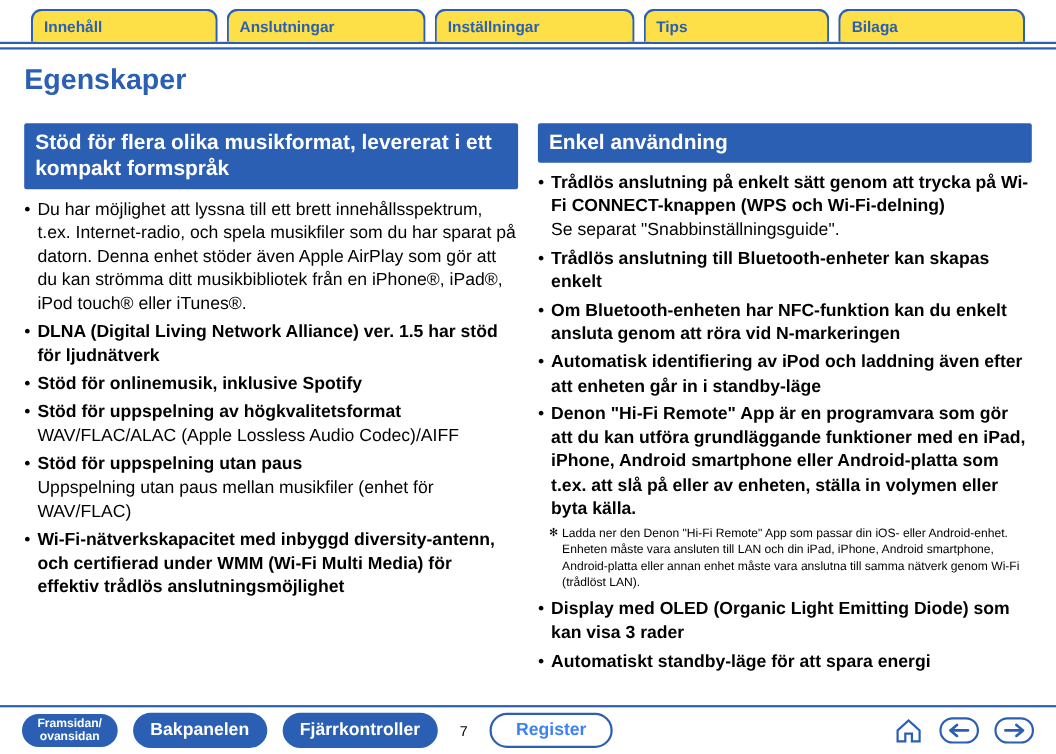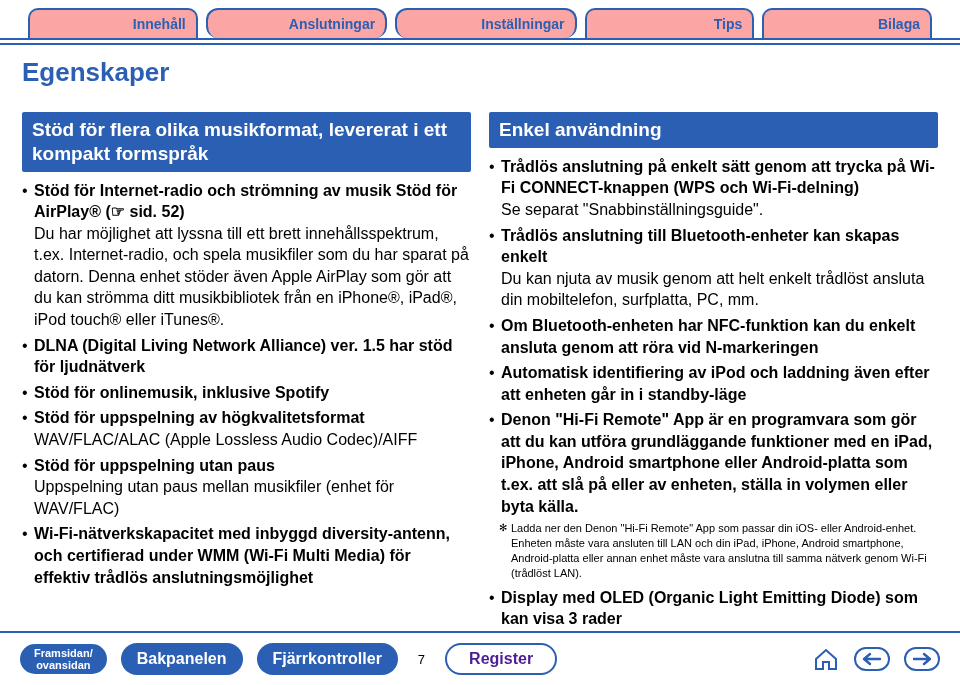--- a/index.html
+++ b/index.html
@@ -13,26 +13,26 @@
     align-items: flex-end;
   }
   .tab {
     border: 2px solid #2b5fb3;
     border-bottom: none;
     border-radius: 10px 10px 0 0;
     color: #2b5fb3;
     font-weight: bold;
     font-size: 14px;
     padding: 6px 10px;
-    text-align: right;
-    background: #fca5a5;
+    text-align: left;
+    background: #fde047;
     position: relative;
     flex: 1;
   }
-  .tab.long { flex: 1.08; border-radius: 12px; }
+  .tab.long { flex: 1.08; }
   .nav-wrap {
     padding: 0 0 2px 0;
   }
   .nav-border-top { height:2px; background:#2b5fb3; }
   .nav-border-bot { height:2px; background:#2b5fb3; margin-top:3px;}
   
   
   .page-title {
     color: #2b5fb3;
     font-size: 26px;
@@ -94,41 +94,41 @@
     left: 10px;
     top: 0;
     font-size: 10px;
   }
   
   
   .bottom-bar {
     position: absolute;
     left: 0; right: 0; bottom: 0;
     border-top: 2px solid #2b5fb3;
-    height: 54px;
+    height: 44px;
     display: flex;
     align-items: center;
     padding: 0 20px;
     gap: 14px;
   }
   .pill {
     background: #2b5fb3;
     color: #fff;
     font-weight: bold;
     font-size: 16px;
     border-radius: 16px;
     padding: 7px 16px;
     text-align: center;
     line-height: 1.1;
     white-space: nowrap;
   }
   .pill.two-line { padding: 3px 14px; font-size: 11px; }
   .pill.outline {
     background: #fff;
-    color: #4c1d95;
+    color: #3b82f6;
     border: 2px solid #2b5fb3;
     padding: 5px 22px;
   }
   .page-num {
     font-size: 13px;
     color: #000;
     padding: 0 6px;
   }
   .spacer { flex: 1; }
   
@@ -168,21 +168,20 @@
 </div>
 
 <div class="page-title">Egenskaper</div>
 
 <div class="body-cols">
 
   <div class="col">
     <div class="panel-head">Stöd för flera olika musikformat, levererat i ett kompakt formspråk</div>
     <ul class="bullets">
       <li>
-        <span class="lead">Stöd för Internet-radio och strömning av musik Stöd för AirPlay® (☞ sid. 52)</span>
         <span class="sub">Du har möjlighet att lyssna till ett brett innehållsspektrum, t.ex. Internet-radio, och spela musikfiler som du har sparat på datorn.
 Denna enhet stöder även Apple AirPlay som gör att du kan strömma ditt musikbibliotek från en iPhone®, iPad®, iPod touch® eller iTunes®.</span>
       </li>
       <li>
         <span class="lead">DLNA (Digital Living Network Alliance) ver. 1.5 har stöd för ljudnätverk</span>
       </li>
       <li>
         <span class="lead">Stöd för onlinemusik, inklusive Spotify</span>
       </li>
       <li>
@@ -201,36 +200,38 @@
 
   <div class="col">
     <div class="panel-head">Enkel användning</div>
     <ul class="bullets">
       <li>
         <span class="lead">Trådlös anslutning på enkelt sätt genom att trycka på Wi-Fi CONNECT-knappen (WPS och Wi-Fi-delning)</span>
         <span class="sub">Se separat "Snabbinställningsguide".</span>
       </li>
       <li>
         <span class="lead">Trådlös anslutning till Bluetooth-enheter kan skapas enkelt</span>
-        <span class="sub">Du kan njuta av musik genom att helt enkelt trådlöst ansluta din mobiltelefon, surfplatta, PC, mm.</span>
       </li>
       <li>
         <span class="lead">Om Bluetooth-enheten har NFC-funktion kan du enkelt ansluta genom att röra vid N-markeringen</span>
       </li>
       <li>
         <span class="lead">Automatisk identifiering av iPod och laddning även efter att enheten går in i standby-läge</span>
       </li>
       <li>
         <span class="lead">Denon "Hi-Fi Remote" App är en programvara som gör att du kan utföra grundläggande funktioner med en iPad, iPhone, Android smartphone eller Android-platta som t.ex. att slå på eller av enheten, ställa in volymen eller byta källa.</span>
       </li>
     </ul>
     <div class="subnote">Ladda ner den Denon "Hi-Fi Remote" App som passar din iOS- eller Android-enhet. Enheten måste vara ansluten till LAN och din iPad, iPhone, Android smartphone, Android-platta eller annan enhet måste vara anslutna till samma nätverk genom Wi-Fi (trådlöst LAN).</div>
     <ul class="bullets">
       <li>
         <span class="lead">Display med OLED (Organic Light Emitting Diode) som kan visa 3 rader</span>
+      </li>
+      <li>
+        <span class="lead">Automatiskt standby-läge för att spara energi</span>
       </li>
     </ul>
   </div>
 </div>
 
 <div class="bottom-bar">
   <div class="pill two-line" style="white-space:pre;">Framsidan/
 ovansidan</div>
   <div class="pill">Bakpanelen</div>
   <div class="pill">Fjärrkontroller</div>

